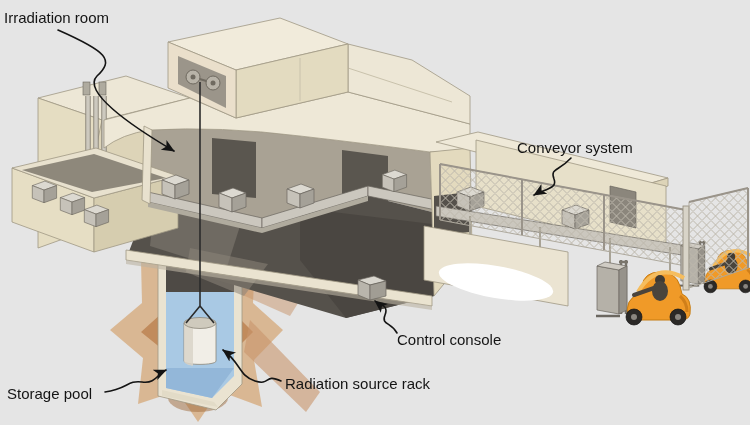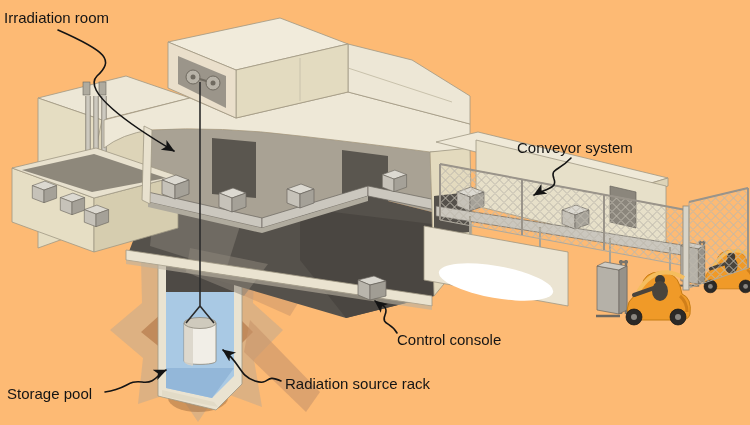--- a/index.html
+++ b/index.html
@@ -1,16 +1,16 @@
 <!DOCTYPE html>
 <html><head>
 <meta charset="utf-8">
 <style>
   html,body{margin:0;padding:0;background:#fff;}
-  .stage{position:relative;width:750px;height:425px;background:#fdba74;overflow:hidden;
+  .stage{position:relative;width:750px;height:425px;background:#e5e5e5;overflow:hidden;
          font-family:"Liberation Sans",sans-serif;}
   svg{position:absolute;left:0;top:0;}
   .s{stroke:#a09884;stroke-width:.8;stroke-linejoin:round;}
   .sd{stroke:#6a665e;stroke-width:.7;stroke-linejoin:round;}
   .lbl{font-family:"Liberation Sans",sans-serif;font-size:15px;fill:#141414;}
   .leader{fill:none;stroke:#141414;stroke-width:1.6;stroke-linecap:round;}
 </style>
 </head>
 <body>
 

